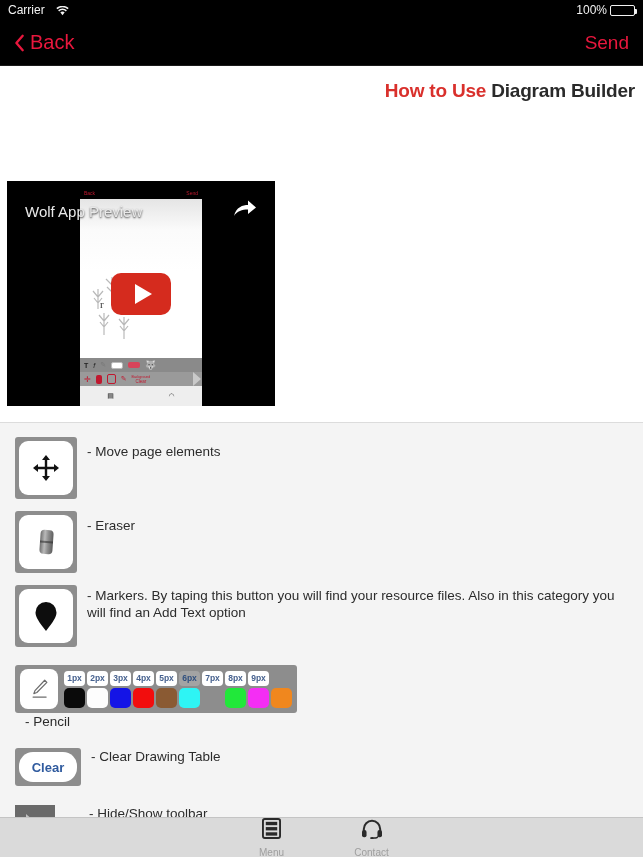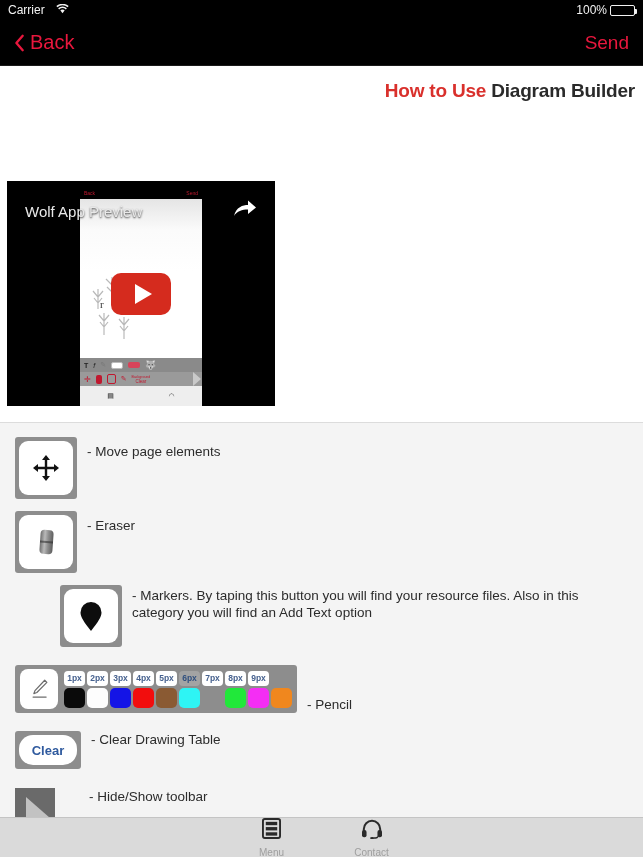--- a/index.html
+++ b/index.html
@@ -10,21 +10,21 @@
     overflow: hidden;
   }
   #app { position: relative; width: 643px; height: 857px; background: #ffffff; }
 
   
   .statusbar {
     height: 20px; background: #000; color: #f2f2f2;
     display: flex; align-items: center; font-size: 12px;
     padding: 0 8px; position: relative;
   }
-  .sb-left { display: flex; align-items: flex-start; gap: 11px; }
+  .sb-left { display: flex; align-items: center; gap: 11px; }
   .sb-center {
     position: absolute; left: 0; right: 0; text-align: center;
     font-size: 12px; font-weight: normal; pointer-events: none;
   }
   .sb-right { margin-left: auto; display: flex; align-items: center; gap: 3px; }
   .wifi { display: inline-block; width: 13px; height: 10px; position: relative; }
   .battery {
     width: 25px; height: 11px; border: 1px solid #f2f2f2; border-radius: 2px;
     position: relative; padding: 1px;
   }
@@ -152,21 +152,21 @@
   }
   .eraser-ico::after {
     content: ""; position: absolute; left: 0; right: 0; top: 11px;
     height: 1.5px; background: rgba(40,40,40,.55);
   }
 
   
   .pin-ico { width: 24px; height: 30px; }
 
   
-  .pencil-row { display: flex; align-items: flex-end; padding-left: 15px; }
+  .pencil-row { display: flex; align-items: flex-start; padding-left: 15px; flex-direction: column; }
   .palette {
     background: #8d8d8d; border-radius: 3px; padding: 4px 5px;
     display: flex; align-items: center; flex: none;
   }
   .pencil-tile {
     width: 38px; height: 40px; background: #fff; border-radius: 8px;
     display: flex; align-items: center; justify-content: center; flex: none;
   }
   .pen-ico { width: 17px; height: 20px; }
   .swatch-grid { display: flex; flex-direction: column; gap: 2px; margin-left: 6px; }
@@ -331,21 +331,21 @@
 
       <div class="row" style="padding-top:12px;">
         <div class="tile">
           <div class="tile-inner">
             <div class="eraser-ico"></div>
           </div>
         </div>
         <div class="row-desc">- Eraser</div>
       </div>
 
-      <div class="row" style="padding-top:12px;margin-left:45px;">
+      <div class="row" style="padding-top:12px;">
         <div class="tile">
           <div class="tile-inner">
             <svg class="pin-ico" viewBox="0 0 24 30">
               <path fill="#0d0d0d" d="M12 30 C5 21 1.5 16 1.5 11.5 A10.5 10.5 0 0 1 22.5 11.5 C22.5 16 19 21 12 30 Z"></path>
             </svg>
           </div>
         </div>
         <div class="row-desc" style="padding-top:2px;">- Markers. By taping this button you will find your resource files. Also in this category you will find an Add Text option</div>
       </div>
 

